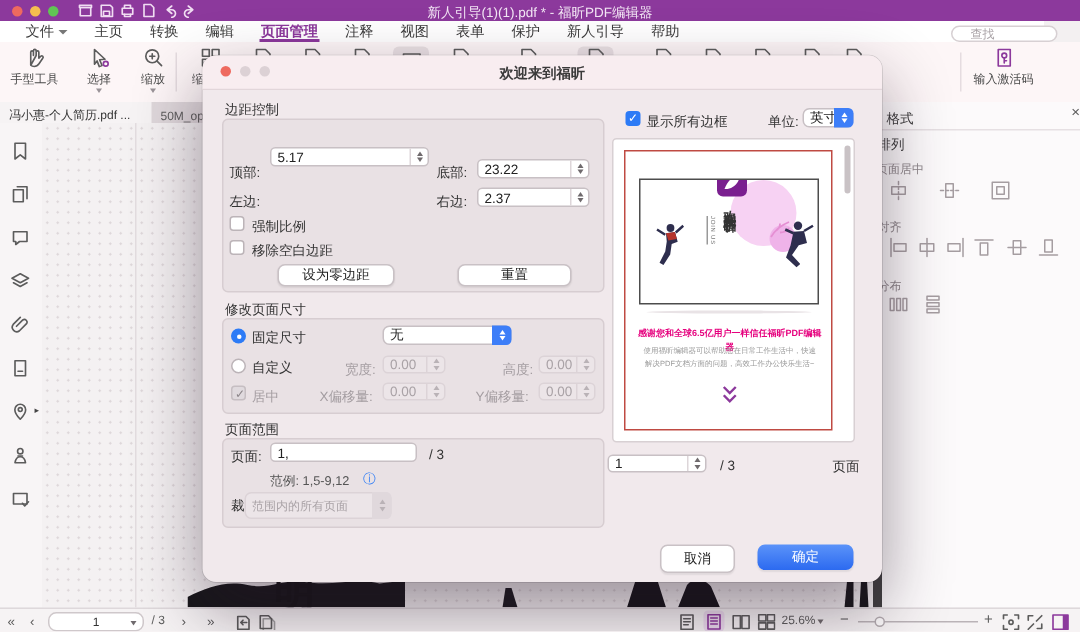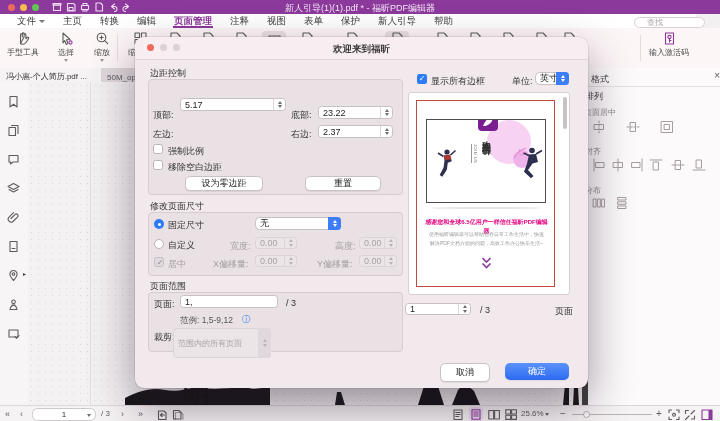--- a/index.html
+++ b/index.html
@@ -570,21 +570,21 @@
     <span class="t" style="left:15px;top:243px">页面范围</span>
     <div class="gbox" style="left:13px;top:255px;width:253px;height:58px"></div>
     <span class="t" style="left:19px;top:261px">页面:</span>
     <div class="fld" style="left:45px;top:258px;width:98px;height:13px">
       <span class="v">1,</span>
     </div>
     <span class="t" style="left:151px;top:261px">/ 3</span>
     <span class="t" style="left:45px;top:278px;font-size:8.5px;color:#555">范例: 1,5-9,12</span>
     <span class="info" style="left:107px;top:277px">ⓘ</span>
     <span class="t" style="left:19px;top:294px">裁剪:</span>
-    <div class="fld dd dis" style="left:38px;top:291px;width:98px;height:30px;font-size:8px">
+    <div class="fld dd dis" style="left:28px;top:291px;width:98px;height:18px;font-size:8px">
       <span class="v">范围内的所有页面</span>
       <span class="st">
           <i class="cu"></i>
           <i class="cd"></i>
         </span>
     </div>
 
     <span class="cb on" style="left:282px;top:37px"></span>
     <span class="t" style="left:296px;top:38px">显示所有边框</span>
     <span class="t" style="left:377px;top:38px">单位:</span>

